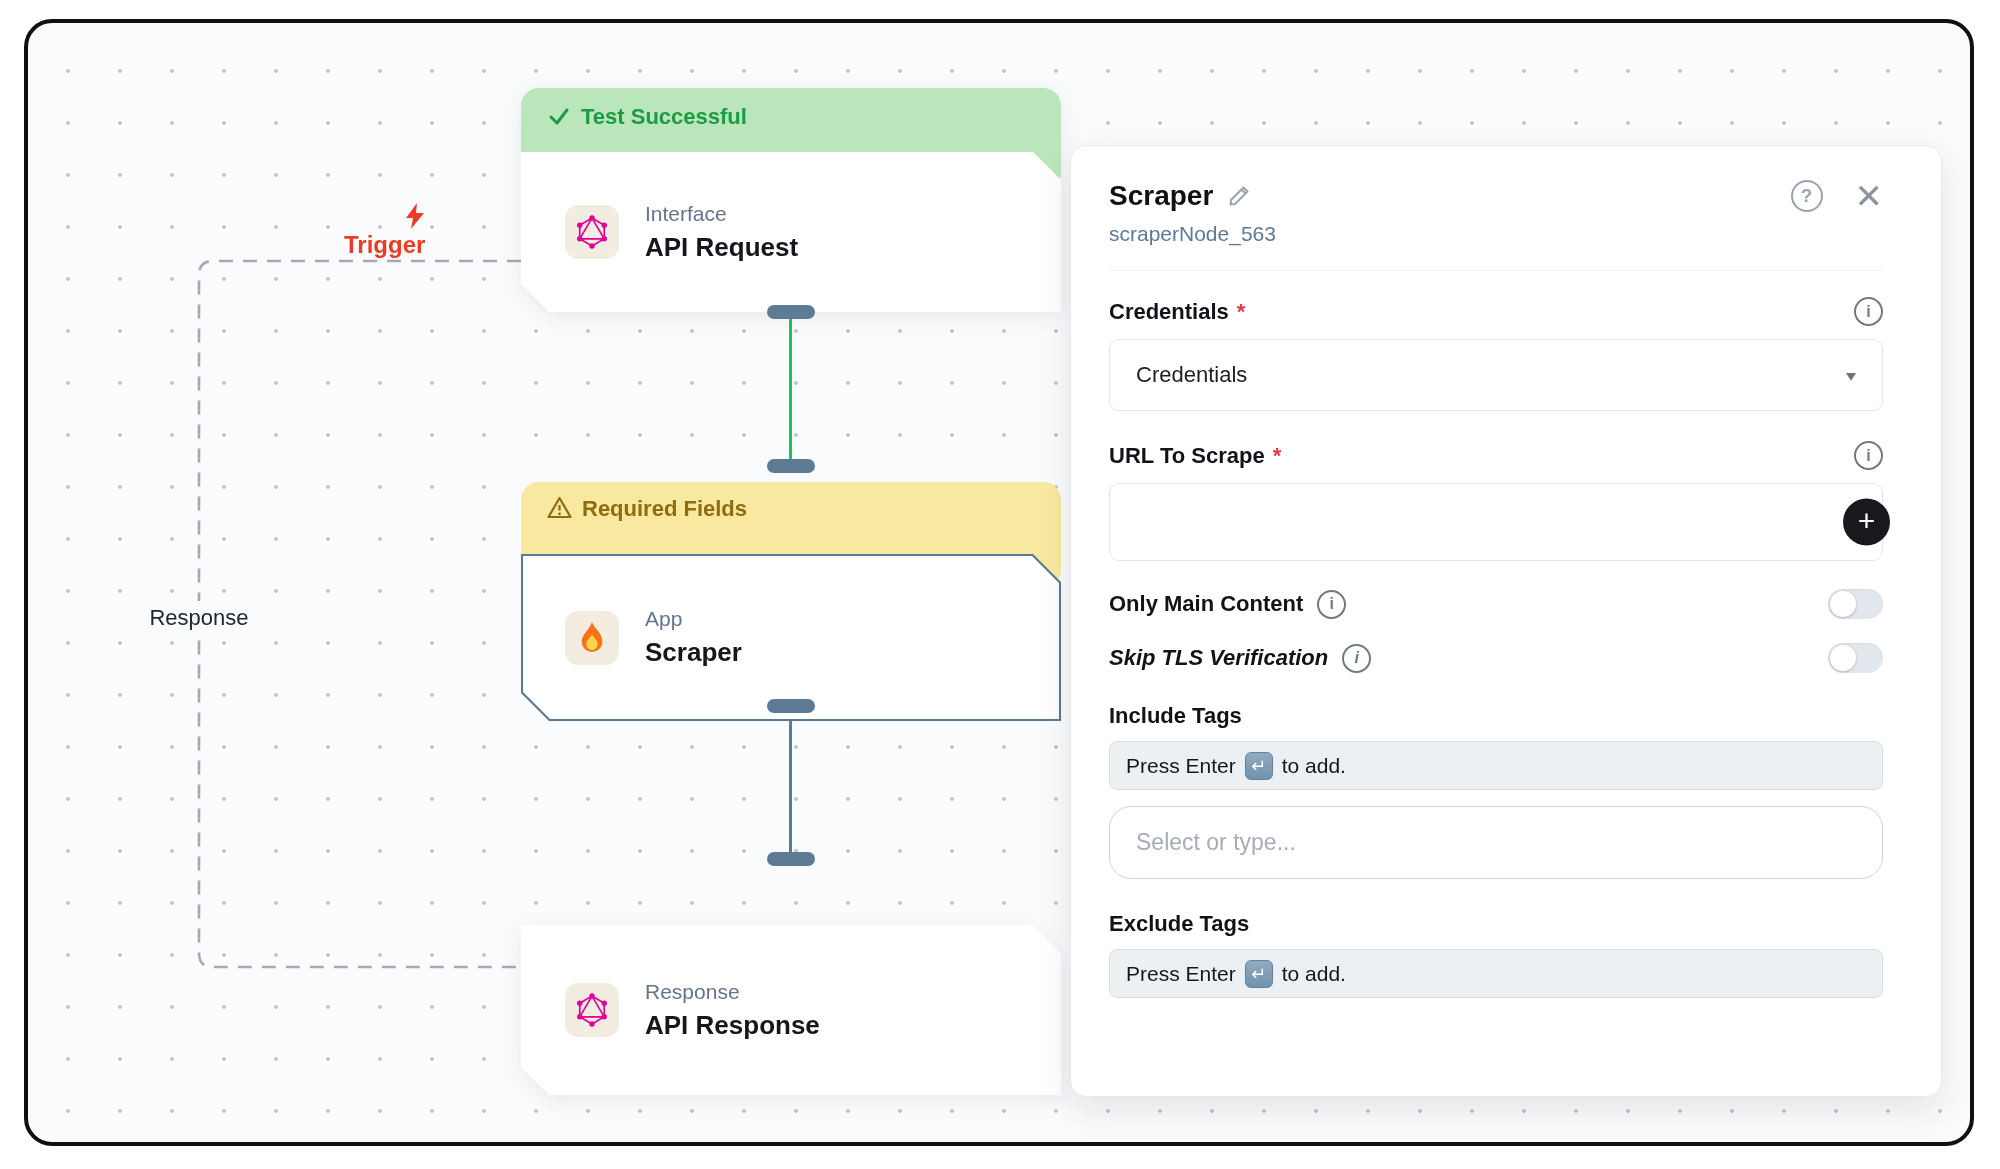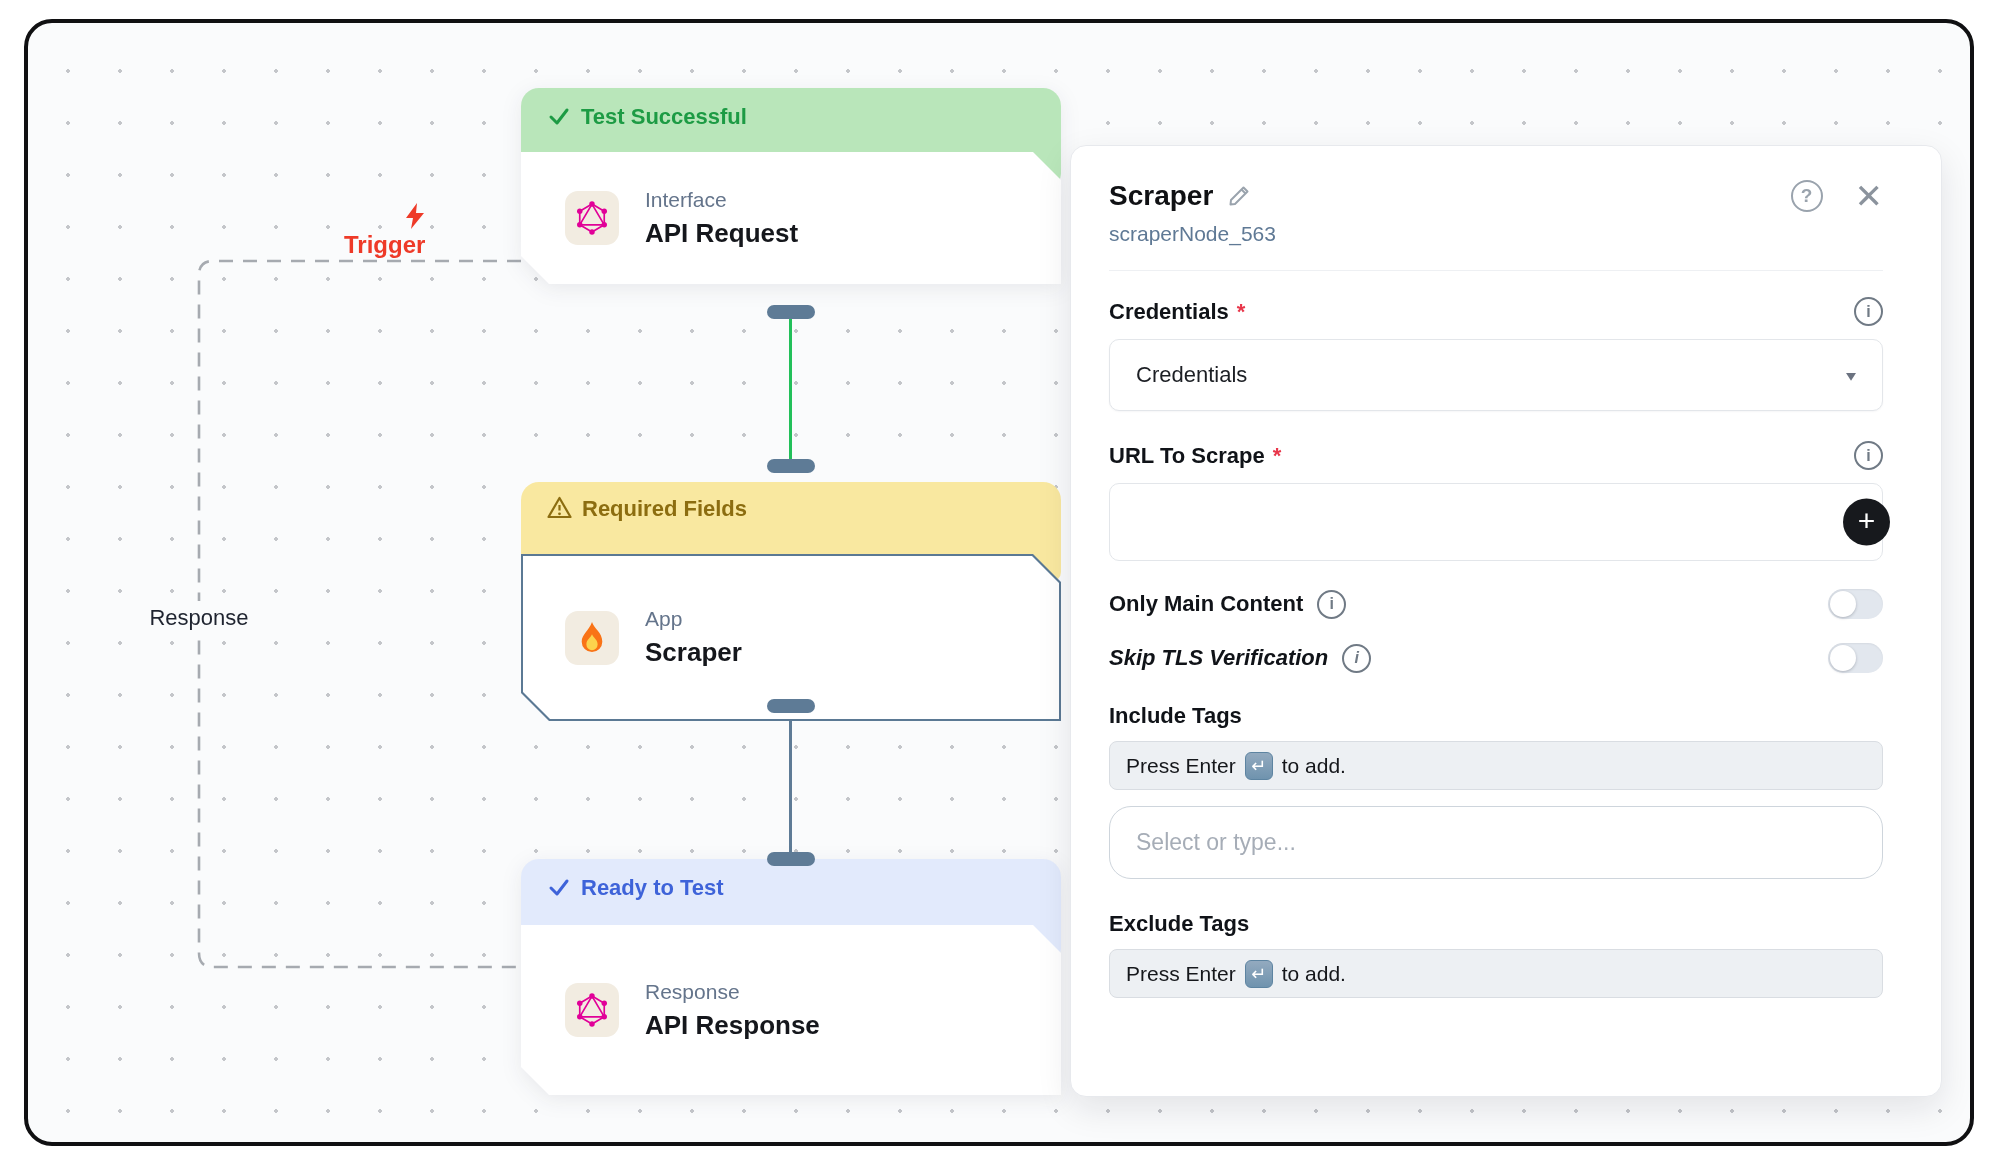--- a/index.html
+++ b/index.html
@@ -151,21 +151,21 @@
   <div class="conn-handle" style="left:739px; top:676px;"></div>
   <div class="conn-handle" style="left:739px; top:829px;"></div>
 
   <div class="node-group shadow" style="top:65px; height:224px;">
     <div class="node-banner g1-banner">
       <svg width="24" height="24" viewBox="0 0 24 24">
         <polyline points="4,13 10,19 20,6" fill="none" stroke="#1d9b44" stroke-width="3" stroke-linecap="round" stroke-linejoin="round"></polyline>
       </svg>
       <span>Test Successful</span>
     </div>
-    <div class="node-body" style="top:64px; height:132px;">
+    <div class="node-body" style="top:64px; height:160px;">
       <div class="node-icon">
         <svg width="34" height="34" viewBox="0 0 100 100">
           <g stroke="#e10098" stroke-width="5" fill="none">
             <polygon points="50,9 86,30 86,70 50,91 14,70 14,30"></polygon>
             <polygon points="50,9 86,70 14,70"></polygon>
           </g>
           <g fill="#e10098">
             <circle cx="50" cy="9" r="8"></circle>
               <circle cx="86" cy="30" r="8"></circle>
               <circle cx="86" cy="70" r="8"></circle>
@@ -201,26 +201,20 @@
         </div>
         <div class="node-text">
           <div class="cat">App</div>
           <div class="title">Scraper</div>
         </div>
       </div>
     </div>
   </div>
 
   <div class="node-group shadow" style="top:836px; height:236px;">
-    <div class="node-banner g3-banner">
-      <svg width="24" height="24" viewBox="0 0 24 24">
-        <polyline points="4,13 10,19 20,6" fill="none" stroke="#3e63d9" stroke-width="3" stroke-linecap="round" stroke-linejoin="round"></polyline>
-      </svg>
-      <span>Ready to Test</span>
-    </div>
     <div class="node-body" style="top:66px; height:170px;">
       <div class="node-icon">
         <svg width="34" height="34" viewBox="0 0 100 100">
           <g stroke="#e10098" stroke-width="5" fill="none">
             <polygon points="50,9 86,30 86,70 50,91 14,70 14,30"></polygon>
             <polygon points="50,9 86,70 14,70"></polygon>
           </g>
           <g fill="#e10098">
             <circle cx="50" cy="9" r="8"></circle>
               <circle cx="86" cy="30" r="8"></circle>

